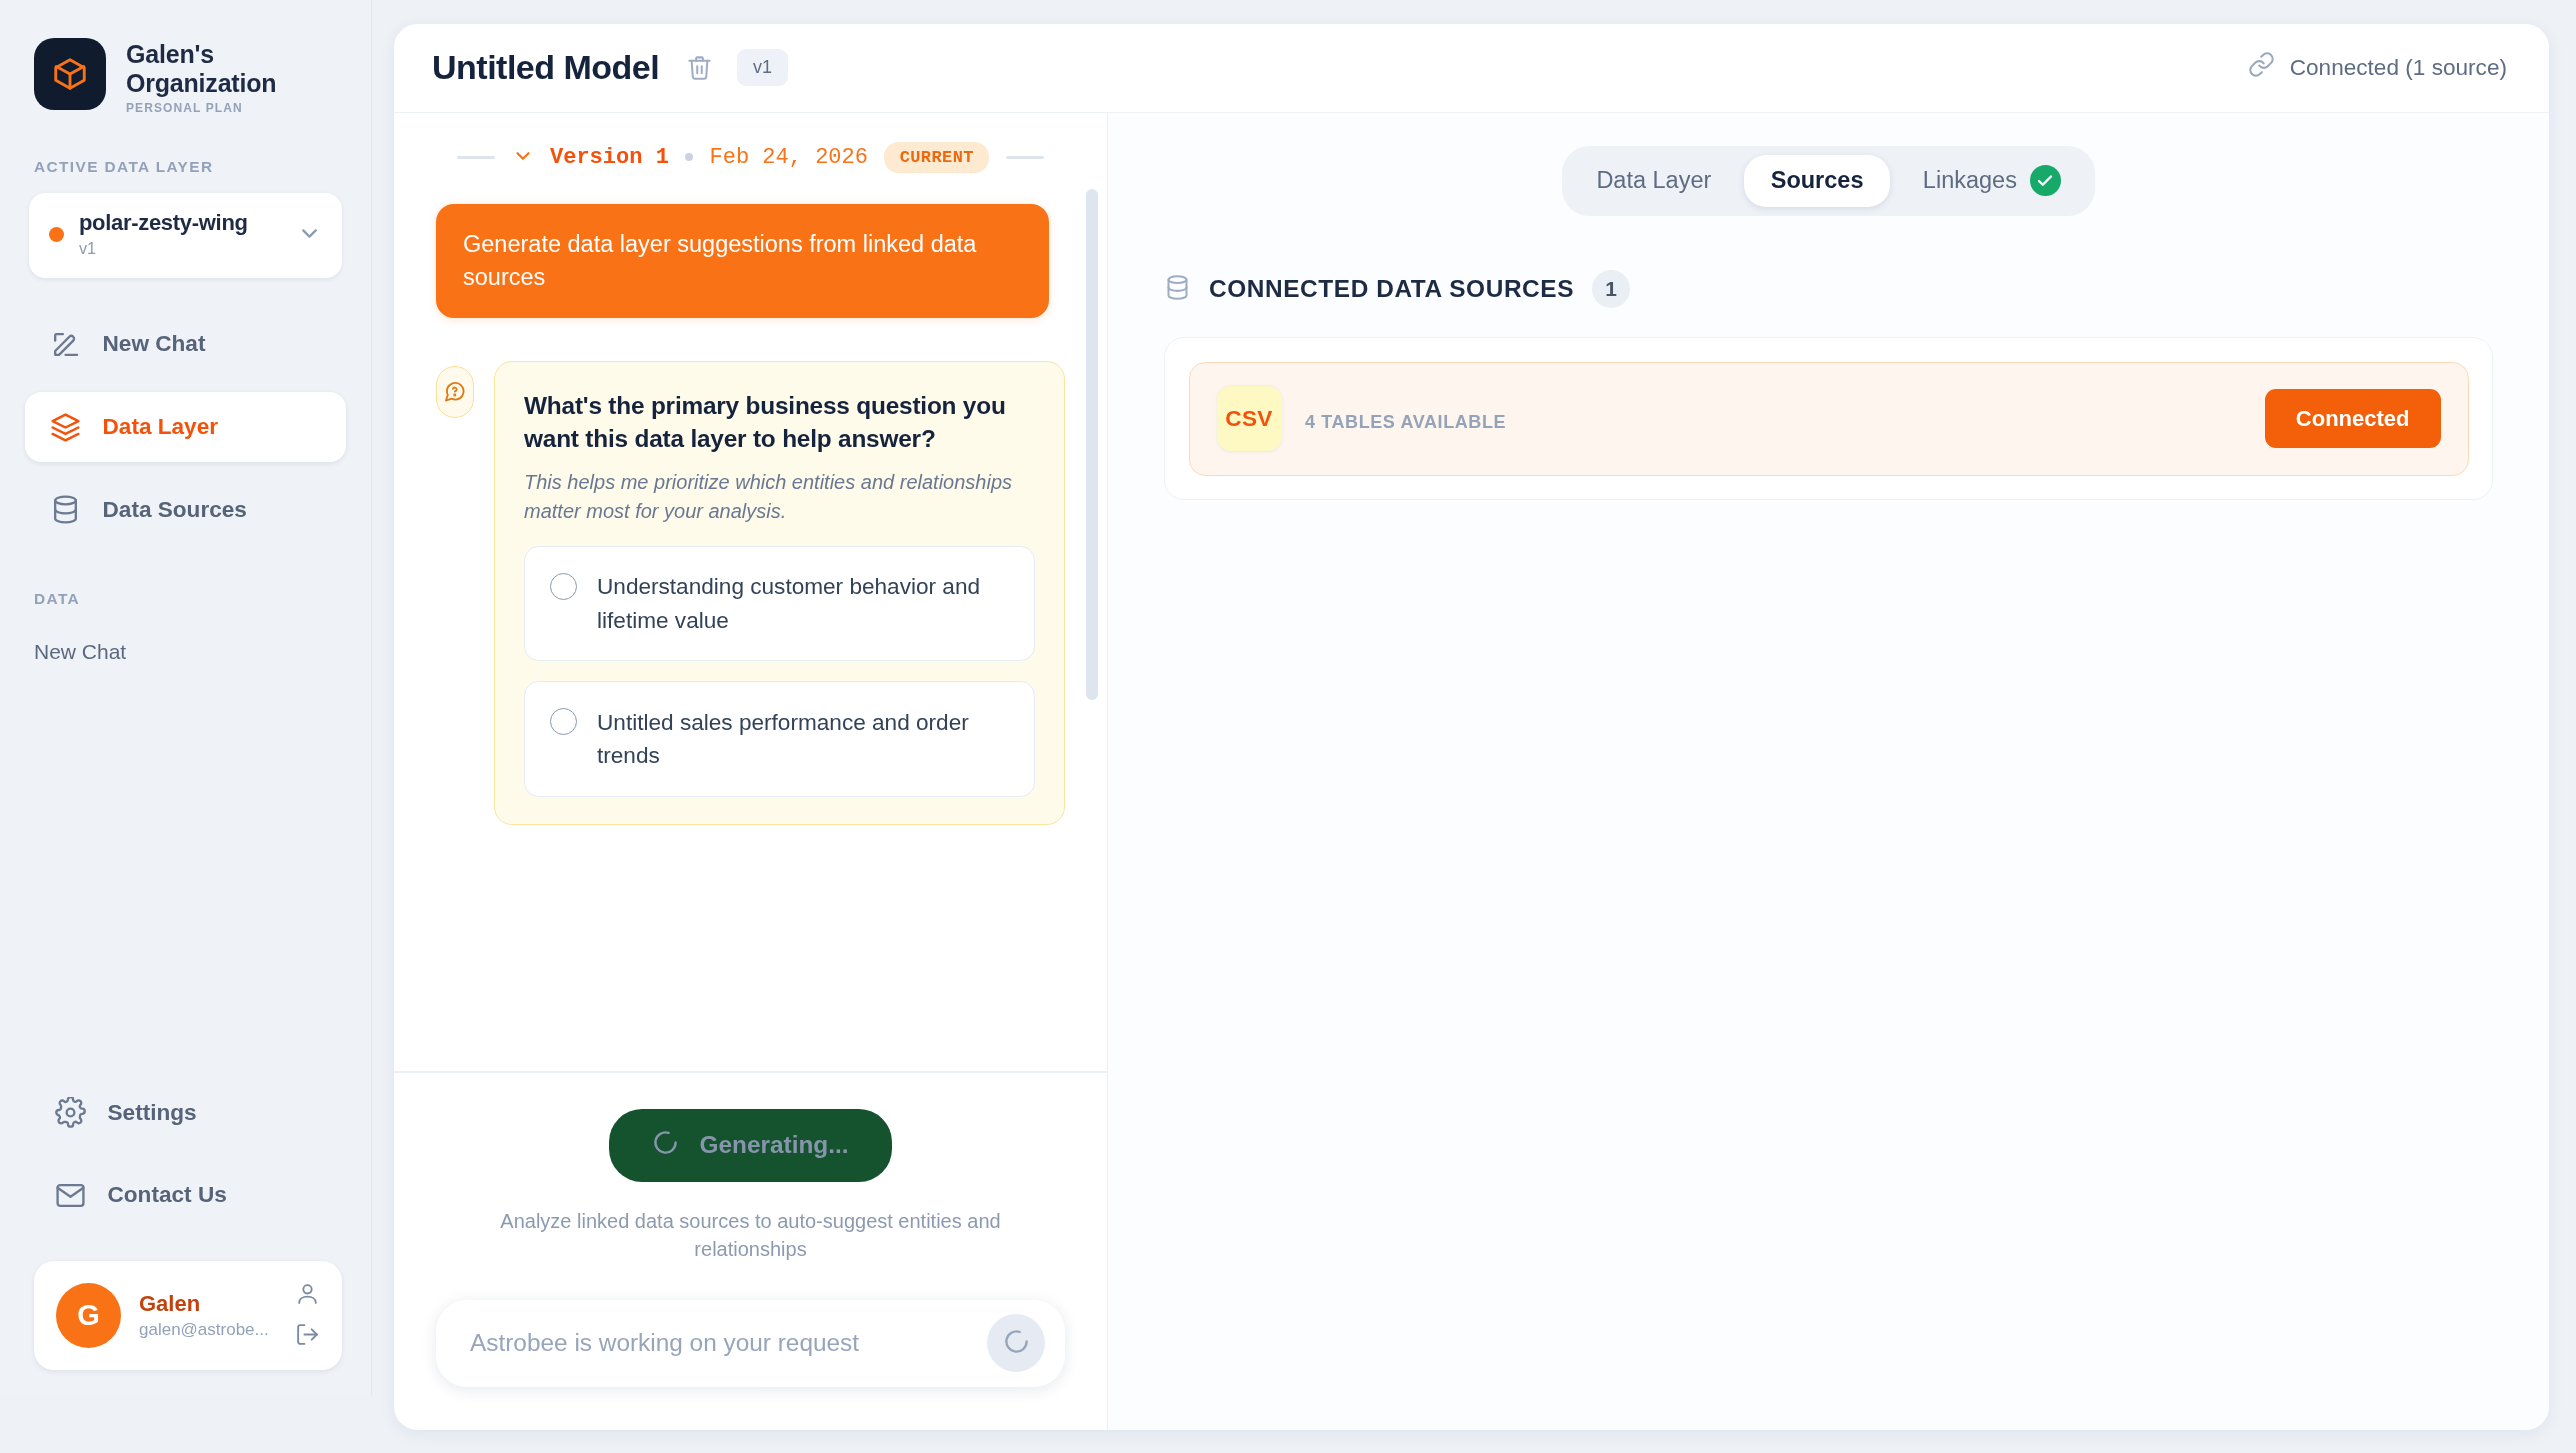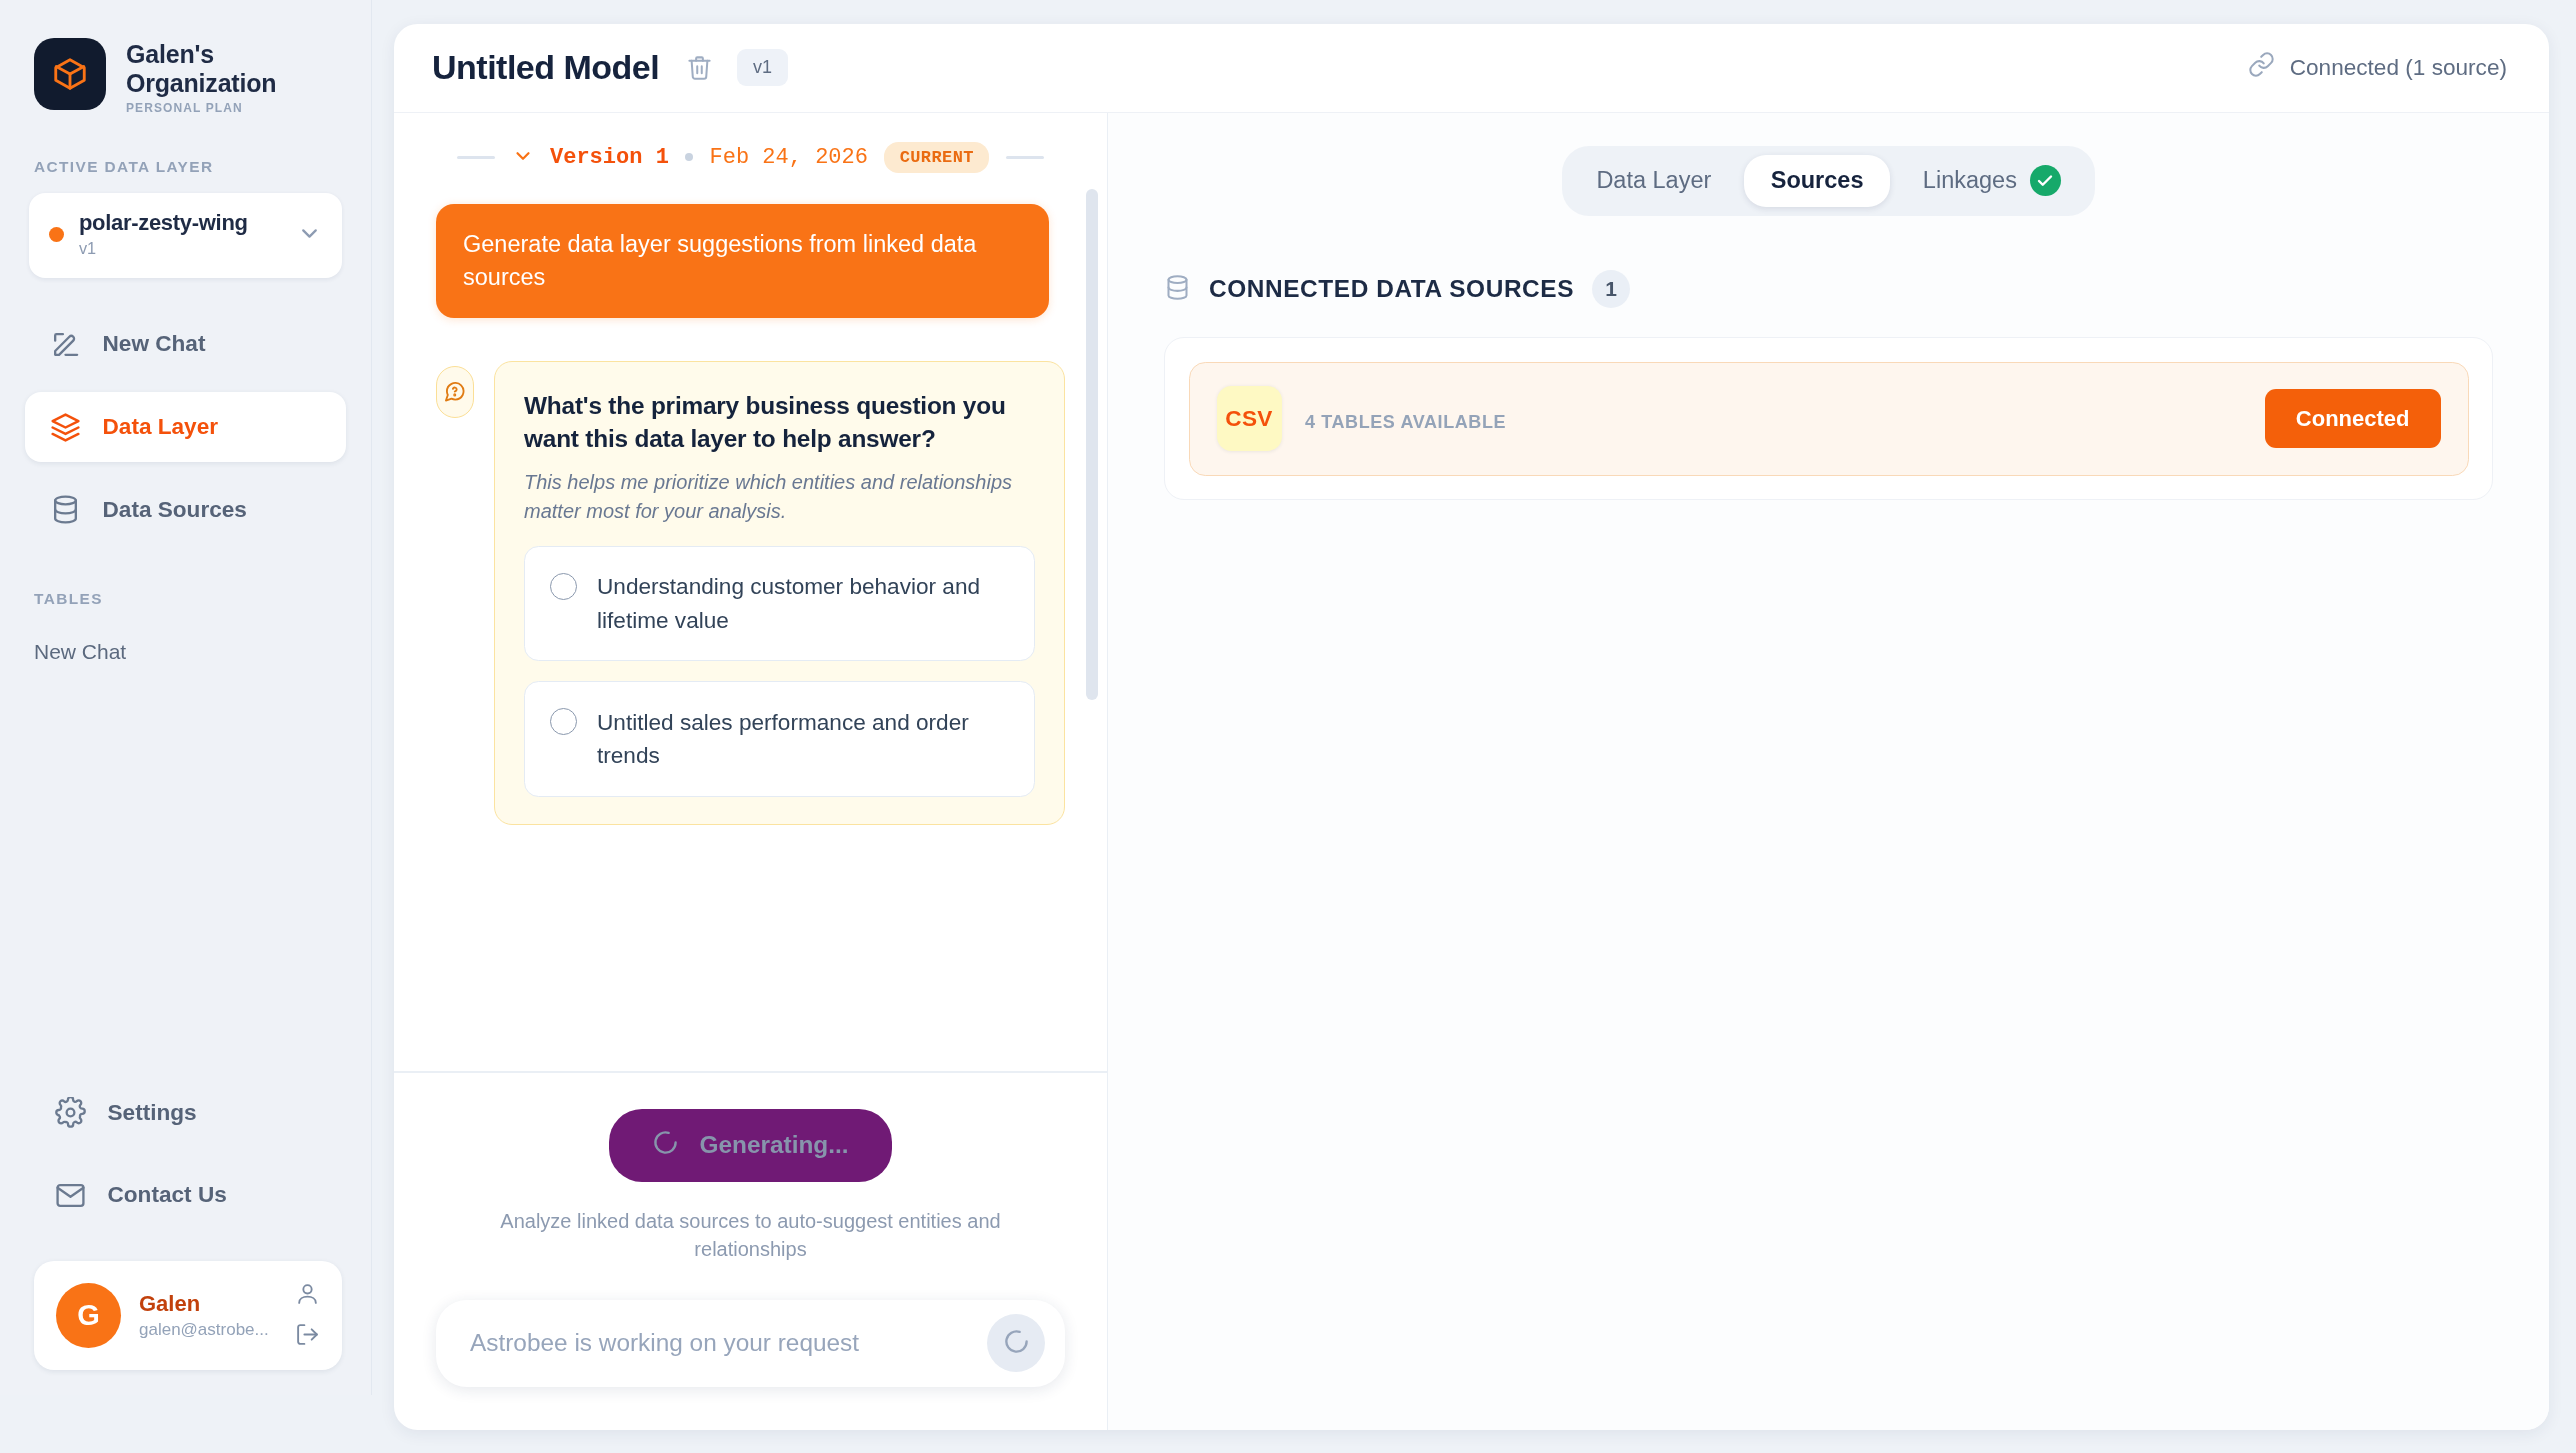--- a/index.html
+++ b/index.html
@@ -153,21 +153,21 @@
   .fadebar { position: absolute; left: 0; right: 0; bottom: 0; height: 1.8px; background: #eaeff5; }
 
   .track {
     position: absolute; right: 9px; top: 16.3px; width: 11.8px; height: 511px;
     background: #dfe5ee; border-radius: 6.3px;
   }
 
   .genzone { flex: none; padding: 36px 42px 0 42px; text-align: center; }
   .gen-btn {
     display: inline-flex; align-items: center; gap: 20px;
-    background: #701a75; color: #8795ac; border: none;
+    background: #14532d; color: #8795ac; border: none;
     border-radius: 33px; padding: 20px 43px; font-size: 24.4px; font-weight: 600;
     font-family: inherit;
   }
   .gen-hint { font-size: 20px; color: #8c9ab0; line-height: 1.42; margin-top: 25px; padding: 0 27px; }
 
   .inputzone { flex: none; padding: 36px 42px 43px 42px; }
   .inputbar {
     background: #fff; border-radius: 31px; height: 87px;
     box-shadow: 0 2.7px 14.5px rgba(30,45,80,.11);
     display: flex; align-items: center; padding: 0 20px 0 34px; gap: 14.5px;
@@ -289,21 +289,21 @@
           <svg width="31" height="31" viewBox="0 0 24 24" fill="none" stroke="#6b7a90" stroke-width="1.8" stroke-linecap="round" stroke-linejoin="round">
             <ellipse cx="12" cy="5" rx="8" ry="3"></ellipse>
               <path d="M4 5v14c0 1.66 3.58 3 8 3s8-1.34 8-3V5"></path>
               <path d="M4 12c0 1.66 3.58 3 8 3s8-1.34 8-3"></path>
           </svg>
         </span>
         <span class="nav-label">Data Sources</span>
       </div>
     </nav>
 
-    <div class="chats-label">TABLES</div>
+    <div class="chats-label">DATA</div>
     <div class="chat-item">New Chat</div>
 
     <div class="sb-bottom">
       <div class="nav-item">
         <span class="nav-icon">
           <svg width="31" height="31" viewBox="0 0 24 24" fill="none" stroke="#6b7a90" stroke-width="1.8" stroke-linecap="round" stroke-linejoin="round">
             <circle cx="12" cy="12" r="3"></circle>
               <path d="M19.4 15a1.65 1.65 0 00.33 1.82l.06.06a2 2 0 11-2.83 2.83l-.06-.06a1.65 1.65 0 00-1.82-.33 1.65 1.65 0 00-1 1.51V21a2 2 0 01-4 0v-.09A1.65 1.65 0 008 19.4a1.65 1.65 0 00-1.82.33l-.06.06a2 2 0 11-2.83-2.83l.06-.06a1.65 1.65 0 00.33-1.82 1.65 1.65 0 00-1.51-1H3a2 2 0 010-4h.09A1.65 1.65 0 004.6 8a1.65 1.65 0 00-.33-1.82l-.06-.06a2 2 0 112.83-2.83l.06.06A1.65 1.65 0 009 3.6 1.65 1.65 0 0010 2.09V2a2 2 0 014 0v.09a1.65 1.65 0 001 1.51 1.65 1.65 0 001.82-.33l.06-.06a2 2 0 112.83 2.83l-.06.06A1.65 1.65 0 0019.4 8v0a1.65 1.65 0 001.51 1H21a2 2 0 010 4h-.09a1.65 1.65 0 00-1.51 1z"></path>
           </svg>
         </span>

